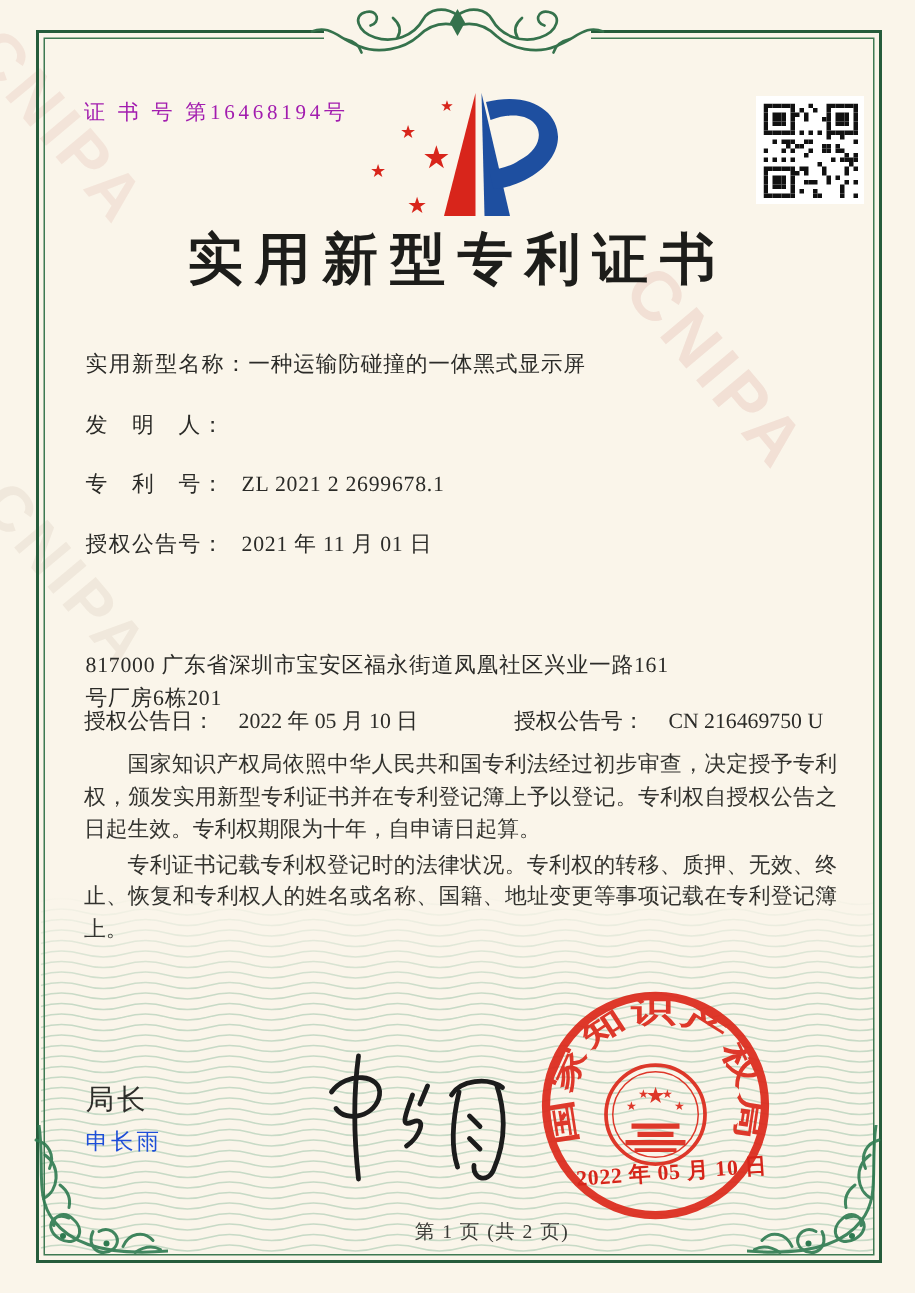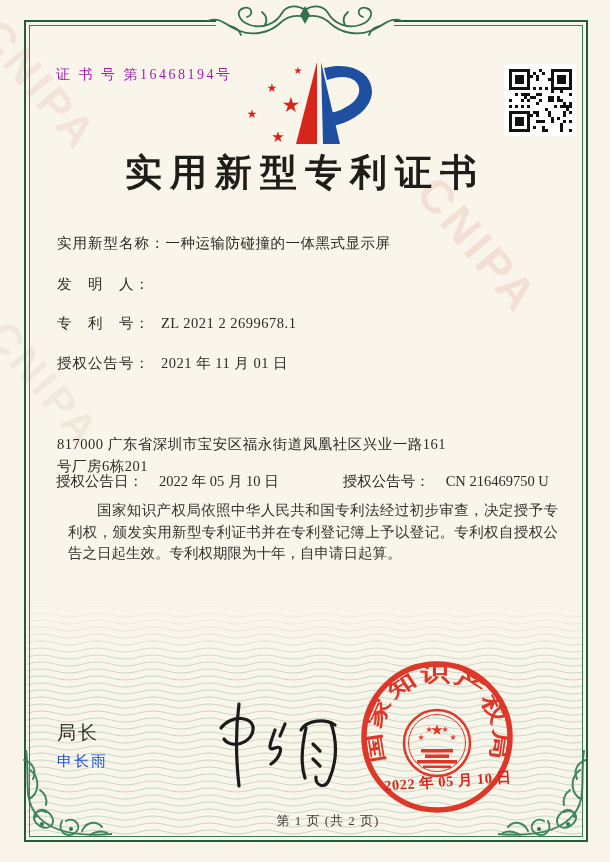--- a/index.html
+++ b/index.html
@@ -34,21 +34,21 @@
   
   .field-row{position:absolute;left:57px;right:54px;display:flex;font-size:14.5px;line-height:22px;}
   .field-label{flex:0 0 104px;white-space:nowrap;letter-spacing:1px;}
   .field-value{flex:1;letter-spacing:0.5px;}
   .grant-row{position:absolute;left:56px;right:40px;display:flex;font-size:14.5px;line-height:22px;}
   .grant-pair{display:flex;white-space:nowrap;gap:16px;}
   .grant-pair.second{margin-left:64px;justify-content:space-between;}
   
   .body-text{position:absolute;left:56px;right:52px;top:500px;font-size:14.5px;
              line-height:21.5px;text-align:justify;color:#33332f;}
-  .body-text p{margin:0 0 2px 12px;text-indent:2em;}
+  .body-text p{margin:0 0 2px 0;text-indent:2em;}
   
   .signatory-title{position:absolute;left:57px;top:720px;font-size:19px;letter-spacing:2px;
                    font-family:"Liberation Sans","DejaVu Sans",sans-serif;color:#2e2e2a;}
   .signatory-name{position:absolute;left:57px;top:752px;font-size:15px;letter-spacing:2px;
                   font-family:"Liberation Sans","DejaVu Sans",sans-serif;color:#1d4ed8;}
   .signature{position:absolute;left:205px;top:692px;}
   .seal{position:absolute;left:357px;top:657px;opacity:0.93;}
   .seal-date{position:absolute;left:384px;top:772px;width:130px;font-size:14.5px;font-weight:bold;
              color:#D6251A;letter-spacing:0.5px;transform:rotate(-4deg);white-space:nowrap;}
   .footer{position:absolute;left:0;top:812px;width:100%;text-align:center;font-size:13px;
@@ -337,20 +337,21 @@
       <span>2022 年 05 月 10 日</span>
     </span>
     <span class="grant-pair second">
       <span>授权公告号：</span>
       <span>CN 216469750 U</span>
     </span>
   </div>
 
   <div class="body-text">
     <p>国家知识产权局依照中华人民共和国专利法经过初步审查，决定授予专利权，颁发实用新型专利证书并在专利登记簿上予以登记。专利权自授权公告之日起生效。专利权期限为十年，自申请日起算。</p>
+    <p>专利证书记载专利权登记时的法律状况。专利权的转移、质押、无效、终止、恢复和专利权人的姓名或名称、国籍、地址变更等事项记载在专利登记簿上。</p>
   </div>
 
   <div class="signatory-title">局长</div>
   <div class="signatory-name">申长雨</div>
 
   <svg class="signature" width="160" height="105" viewBox="0 0 160 105">
     <g fill="none" stroke="#1c1c1c" stroke-width="3.2" stroke-linecap="round" stroke-linejoin="round">
       <path d="M34,12 C31,34 30,58 34,94"></path>
       <path d="M16,36 C26,22 50,24 48,38 C46,52 26,57 19,47"></path>
       <path d="M70,38 C66,50 61,60 70,56 C80,52 75,66 66,72"></path>

